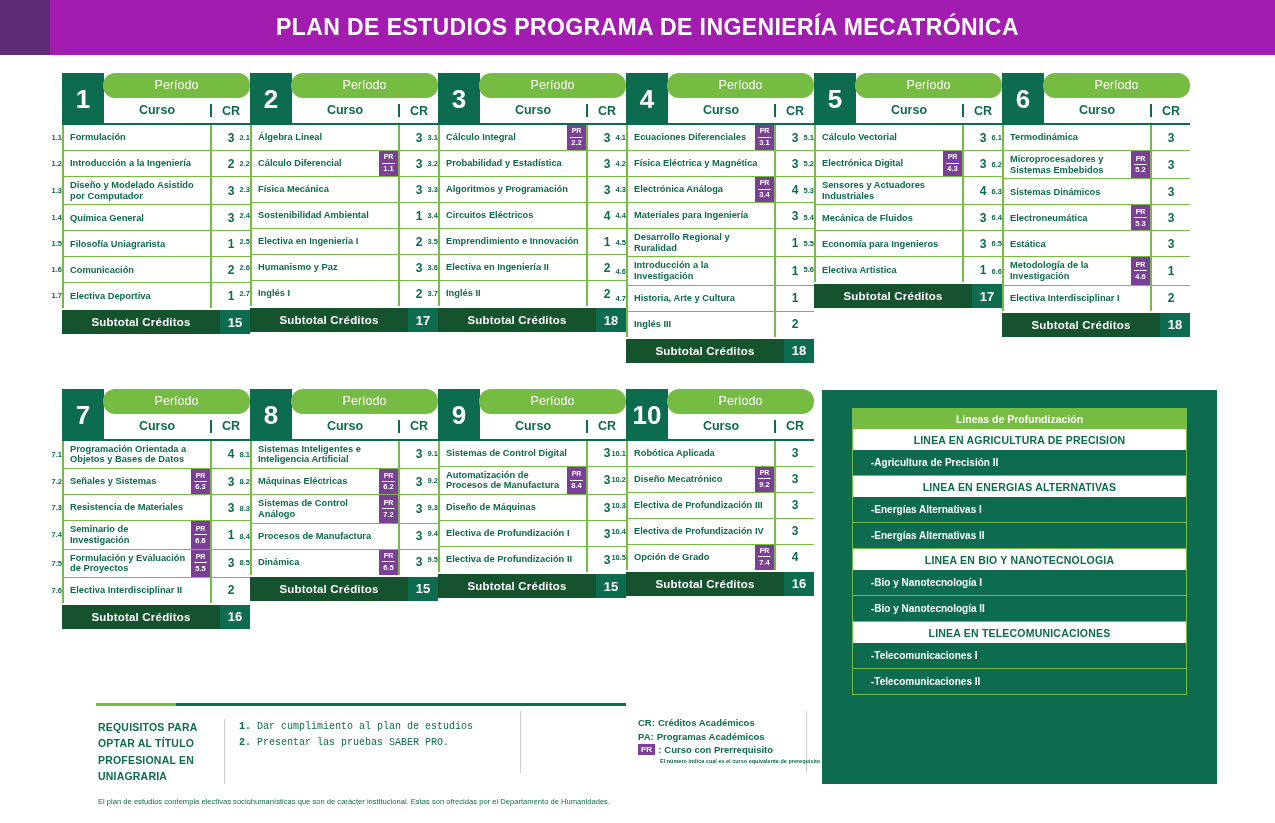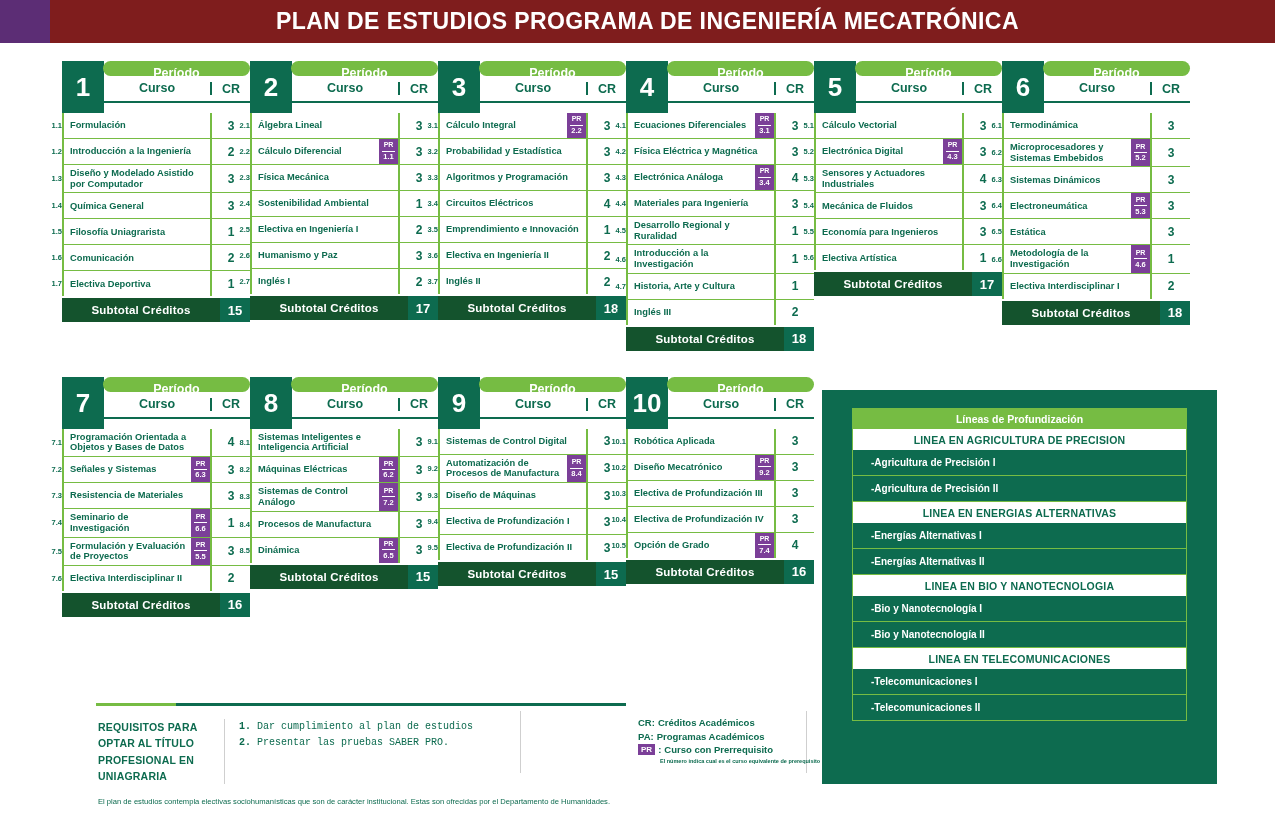--- a/index.html
+++ b/index.html
@@ -7,22 +7,22 @@
   body {
     width:1275px; height:823px;
     background:#ffffff;
     font-family:"Liberation Sans", sans-serif;
     overflow:hidden;
     position:relative;
   }
 
   
   .header {
-    height:43px;
-    background:#7f1d1d;
+    height:55px;
+    background:#a21caf;
     position:relative;
     display:flex;
     align-items:center;
     justify-content:center;
   }
   .header .left-block {
     position:absolute; left:0; top:0; bottom:0;
     width:50px; background:#5c2d75;
   }
   .header h1 {
@@ -55,23 +55,23 @@
     width:42px; flex:0 0 42px;
     background:#0d6b4f;
     color:#ffffff;
     font-size:26px; font-weight:bold;
     display:flex; align-items:center; justify-content:center;
     line-height:1;
   }
   .p-headright { flex:1 1 auto; display:flex; flex-direction:column; }
   .p-periodo {
     background:#76bc43; color:#ffffff;
-    font-size:12.5px; font-weight:bold;
+    font-size:12.5px; font-weight:normal;
     text-align:center;
-    height:15px; line-height:25px;
+    height:25px; line-height:25px;
     margin-left:-1px;
     border-radius:12px;
   }
   .p-colheads {
     display:flex; height:27px; align-items:center;
     border-bottom:2.5px solid #0d6b4f;
   }
   .p-colheads .ch-curso {
     flex:1 1 auto; text-align:center;
     color:#0d6b4f; font-weight:bold; font-size:12.5px;
@@ -936,21 +936,20 @@
         </div>
       </div>
       <div class="period-col spacer"></div>
     </div>
 </div>
 
 <div class="lines-panel">
   <div class="lines-inner" id="lines-inner">
       <div class="lp-title">Líneas de Profundización</div>
       <div class="lp-group">LINEA EN AGRICULTURA DE PRECISION</div>
-      <div class="lp-item">-Agricultura de Precisión I</div>
       <div class="lp-item">-Agricultura de Precisión II</div>
       <div class="lp-group">LINEA EN ENERGIAS ALTERNATIVAS</div>
       <div class="lp-item">-Energías Alternativas I</div>
       <div class="lp-item">-Energías Alternativas II</div>
       <div class="lp-group">LINEA EN BIO Y NANOTECNOLOGIA</div>
       <div class="lp-item">-Bio y Nanotecnología I</div>
       <div class="lp-item">-Bio y Nanotecnología II</div>
       <div class="lp-group">LINEA EN TELECOMUNICACIONES</div>
       <div class="lp-item">-Telecomunicaciones I</div>
       <div class="lp-item">-Telecomunicaciones II</div>

